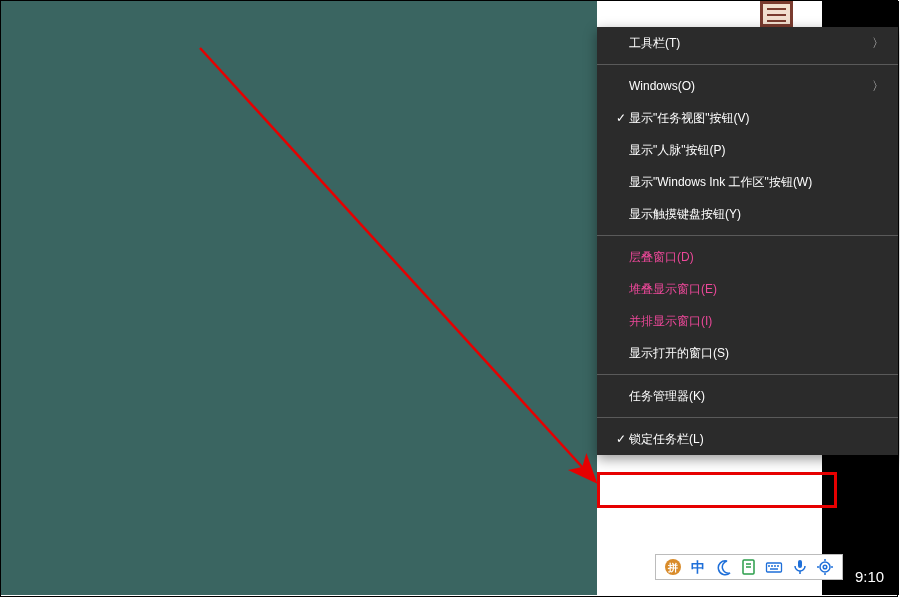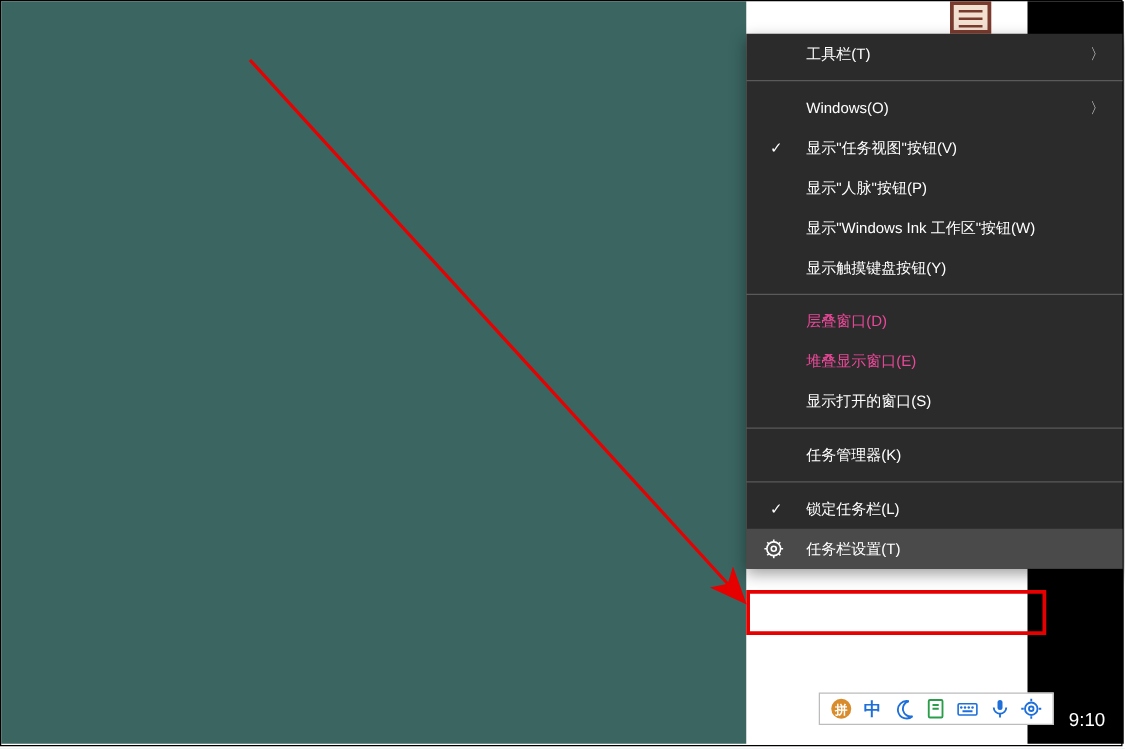--- a/index.html
+++ b/index.html
@@ -4,21 +4,21 @@
 <style>
   html,body{margin:0;padding:0;width:900px;height:599px;overflow:hidden;font-family:"Microsoft YaHei","Segoe UI",sans-serif;background:#fff}
   .frame{position:absolute;left:0;top:0;width:898px;height:597px;border:1px solid #000;box-sizing:border-box}
   .desktop{position:absolute;left:1px;top:1px;width:596px;height:594px;background:#3a6561}
   .thumb{position:absolute;left:760px;top:1px;width:33px;height:26px;background:#f2e0d0;border:3px solid #7a3b2f;box-sizing:border-box}
   .thumb::before,.thumb::after{content:"";position:absolute;left:4px;right:4px;height:2px;background:#7a3b2f}
   .thumb::before{top:4px}.thumb::after{top:10px}
   .thumb span{position:absolute;left:4px;right:4px;top:16px;height:2px;background:#7a3b2f}
   .rightblack{position:absolute;left:822px;top:1px;right:1px;height:594px;background:#000}
   .menu{position:absolute;left:597px;top:27px;width:301px;background:#2b2b2b;color:#fff;font-size:12px;box-shadow:0 4px 12px rgba(0,0,0,.4)}
-  .menu .item{position:relative;height:32px;line-height:32px;padding-left:48px;white-space:nowrap}
+  .menu .item{position:relative;height:32px;line-height:32px;padding-left:32px;white-space:nowrap}
   .menu .item.hover{background:#4a4a4a}
   .menu .item.sep{height:0;border-top:1px solid #5a5a5a;margin:5px 0;padding:0}
   .menu .item.disabled{color:#ec4899}
   .menu .item .check{position:absolute;left:14px;top:0;width:20px;text-align:center;font-size:12px}
   .menu .item .gear{position:absolute;left:14px;top:8px;width:16px;height:16px}
   .menu .item .arrow{position:absolute;right:14px;top:0;font-size:12px;color:#cfcfcf}
   .redbox{position:absolute;border:3px solid #e60000;box-sizing:border-box}
   .arrow-svg{position:absolute;left:0;top:0;pointer-events:none}
   .tray{position:absolute;left:655px;top:554px;width:188px;height:26px;background:#fff;border:1px solid #bcbcbc;box-sizing:border-box;display:flex;align-items:center;justify-content:space-around;padding:0 4px}
   .tray .ico{width:18px;height:18px;display:flex;align-items:center;justify-content:center}
@@ -39,41 +39,26 @@
     <div class="item"><span>工具栏(T)</span><span class="arrow">〉</span></div>
     <div class="item sep"></div>
     <div class="item"><span>Windows(O)</span><span class="arrow">〉</span></div>
     <div class="item"><span class="check">✓</span><span>显示"任务视图"按钮(V)</span></div>
     <div class="item"><span>显示"人脉"按钮(P)</span></div>
     <div class="item"><span>显示"Windows Ink 工作区"按钮(W)</span></div>
     <div class="item"><span>显示触摸键盘按钮(Y)</span></div>
     <div class="item sep"></div>
     <div class="item disabled"><span>层叠窗口(D)</span></div>
     <div class="item disabled"><span>堆叠显示窗口(E)</span></div>
+    <div class="item disabled"><span>并排显示窗口(I)</span></div>
     <div class="item"><span>显示打开的窗口(S)</span></div>
     <div class="item sep"></div>
     <div class="item"><span>任务管理器(K)</span></div>
     <div class="item sep"></div>
     <div class="item"><span class="check">✓</span><span>锁定任务栏(L)</span></div>
-    <div class="item hover"><span class="gear">
-        <svg viewBox="0 0 16 16" width="16" height="16">
-          <circle cx="8" cy="8" r="5.5" fill="none" stroke="#fff" stroke-width="1.3"></circle>
-          <circle cx="8" cy="8" r="2" fill="none" stroke="#fff" stroke-width="1.3"></circle>
-          <g stroke="#fff" stroke-width="1.3">
-            <line x1="8" y1="0.5" x2="8" y2="2.5"></line>
-            <line x1="8" y1="13.5" x2="8" y2="15.5"></line>
-            <line x1="0.5" y1="8" x2="2.5" y2="8"></line>
-            <line x1="13.5" y1="8" x2="15.5" y2="8"></line>
-            <line x1="2.8" y1="2.8" x2="4.2" y2="4.2"></line>
-            <line x1="11.8" y1="11.8" x2="13.2" y2="13.2"></line>
-            <line x1="2.8" y1="13.2" x2="4.2" y2="11.8"></line>
-            <line x1="11.8" y1="4.2" x2="13.2" y2="2.8"></line>
-          </g>
-        </svg>
-      </span><span>任务栏设置(T)</span></div>
   </div>
 
 <div class="redbox" id="redbox" style="left: 597px; top: 472px; width: 240px; height: 36px;"></div>
 
 <svg class="arrow-svg" width="900" height="599">
   <defs>
     <marker id="ah" markerWidth="12" markerHeight="12" refX="10" refY="5" orient="auto">
       <path d="M0,0 L12,5 L0,10 L3,5 Z" fill="#e60000"></path>
     </marker>
   </defs>

